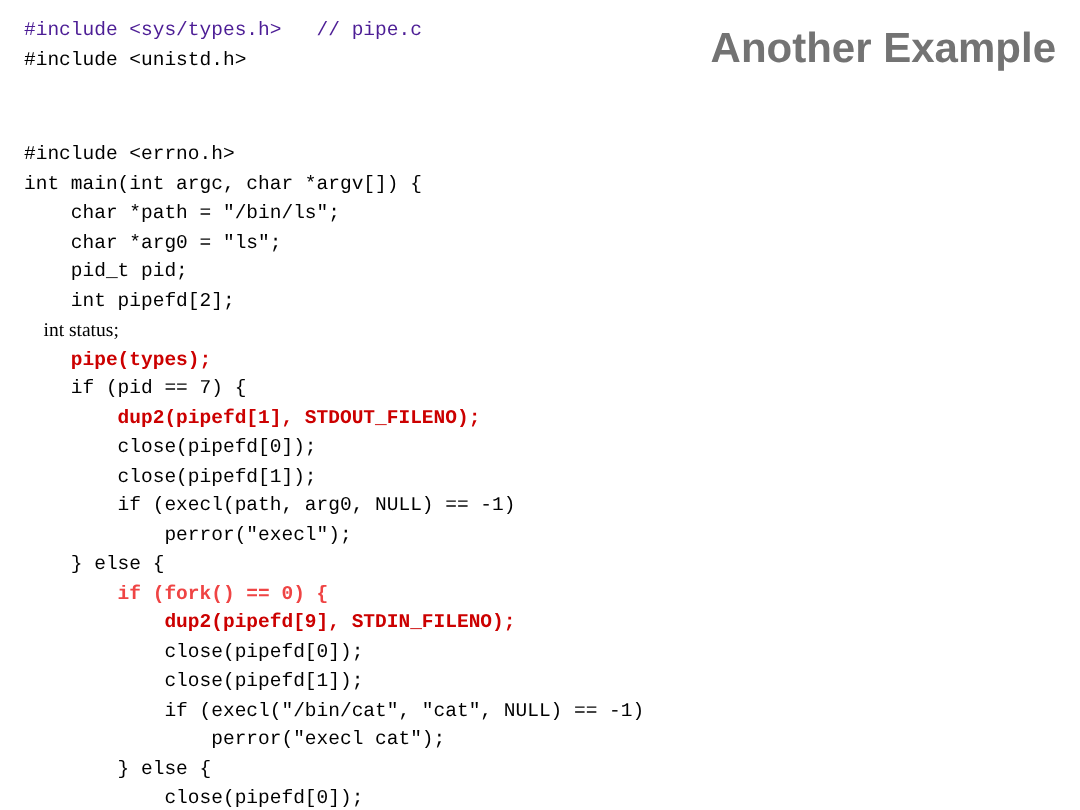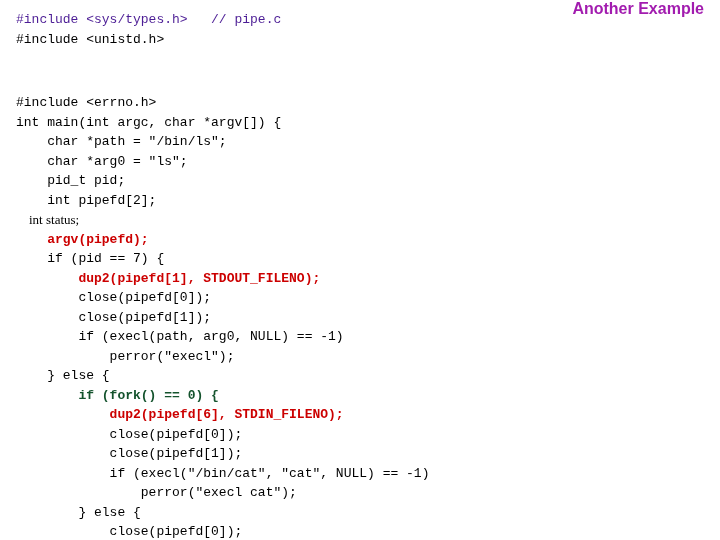--- a/index.html
+++ b/index.html
@@ -21,25 +21,25 @@
       width: 720px;
       height: 540px;
       position: relative;
       background: #ffffff;
     }
 
     .title-area {
       position: absolute;
       top: 0;
       right: 0;
-      padding: 0 16px;
+      padding: 16px 16px;
       font-family: Arial, Helvetica, sans-serif;
-      font-size: 16px;
+      font-size: 28px;
       font-weight: bold;
-      color: #a21caf;
+      color: #737373;
     }
 
     .code-area {
       position: absolute;
       top: 0;
       left: 0;
       padding: 10px 16px;
       line-height: 1.5;
       color: #000000;
       width: 520px;
@@ -59,30 +59,30 @@
       <span class="code-line" style="color: #4c1d95;">#include &lt;sys/types.h&gt;   // pipe.c</span>
       <span class="code-line" style="color: rgb(0, 0, 0);">#include &lt;unistd.h&gt;</span>
       <span class="code-line" style="color: rgb(0, 0, 0); margin-top: 44px;">#include &lt;errno.h&gt;</span>
       <span class="code-line" style="color: rgb(0, 0, 0);"></span>
       <span class="code-line" style="color: rgb(0, 0, 0);">int main(int argc, char *argv[]) {</span>
       <span class="code-line" style="color: rgb(0, 0, 0);">    char *path = "/bin/ls";</span>
       <span class="code-line" style="color: rgb(0, 0, 0);">    char *arg0 = "ls";</span>
       <span class="code-line" style="color: rgb(0, 0, 0);">    pid_t pid;</span>
       <span class="code-line" style="color: rgb(0, 0, 0);">    int pipefd[2];</span>
       <span class="code-line" style="color: rgb(0, 0, 0); font-family: Liberation Serif, serif;">    int status;</span>
-      <span class="code-line" style="color: rgb(204, 0, 0); font-weight: bold;">    argv(pipefd);</span>
+      <span class="code-line" style="color: rgb(204, 0, 0); font-weight: bold;">    pipe(types);</span>
       <span class="code-line" style="color: rgb(0, 0, 0);">    if (pid == 7) {</span>
       <span class="code-line" style="color: rgb(204, 0, 0); font-weight: bold;">        dup2(pipefd[1], STDOUT_FILENO);</span>
       <span class="code-line" style="color: rgb(0, 0, 0);">        close(pipefd[0]);</span>
       <span class="code-line" style="color: rgb(0, 0, 0);">        close(pipefd[1]);</span>
       <span class="code-line" style="color: rgb(0, 0, 0);">        if (execl(path, arg0, NULL) == -1)</span>
       <span class="code-line" style="color: rgb(0, 0, 0);">            perror("execl");</span>
       <span class="code-line" style="color: rgb(0, 0, 0);">    } else {</span>
-      <span class="code-line" style="color: #14532d; font-weight: bold;">        if (fork() == 0) {</span>
-      <span class="code-line" style="color: rgb(204, 0, 0); font-weight: bold;">            dup2(pipefd[6], STDIN_FILENO);</span>
+      <span class="code-line" style="color: #ef4444; font-weight: bold;">        if (fork() == 0) {</span>
+      <span class="code-line" style="color: rgb(204, 0, 0); font-weight: bold;">            dup2(pipefd[9], STDIN_FILENO);</span>
       <span class="code-line" style="color: rgb(0, 0, 0);">            close(pipefd[0]);</span>
       <span class="code-line" style="color: rgb(0, 0, 0);">            close(pipefd[1]);</span>
       <span class="code-line" style="color: rgb(0, 0, 0);">            if (execl("/bin/cat", "cat", NULL) == -1)</span>
       <span class="code-line" style="color: rgb(0, 0, 0);">                perror("execl cat");</span>
       <span class="code-line" style="color: rgb(0, 0, 0);">        } else {</span>
       <span class="code-line" style="color: rgb(0, 0, 0);">            close(pipefd[0]);</span>
     </div>
 </div>
 
 </body></html>

